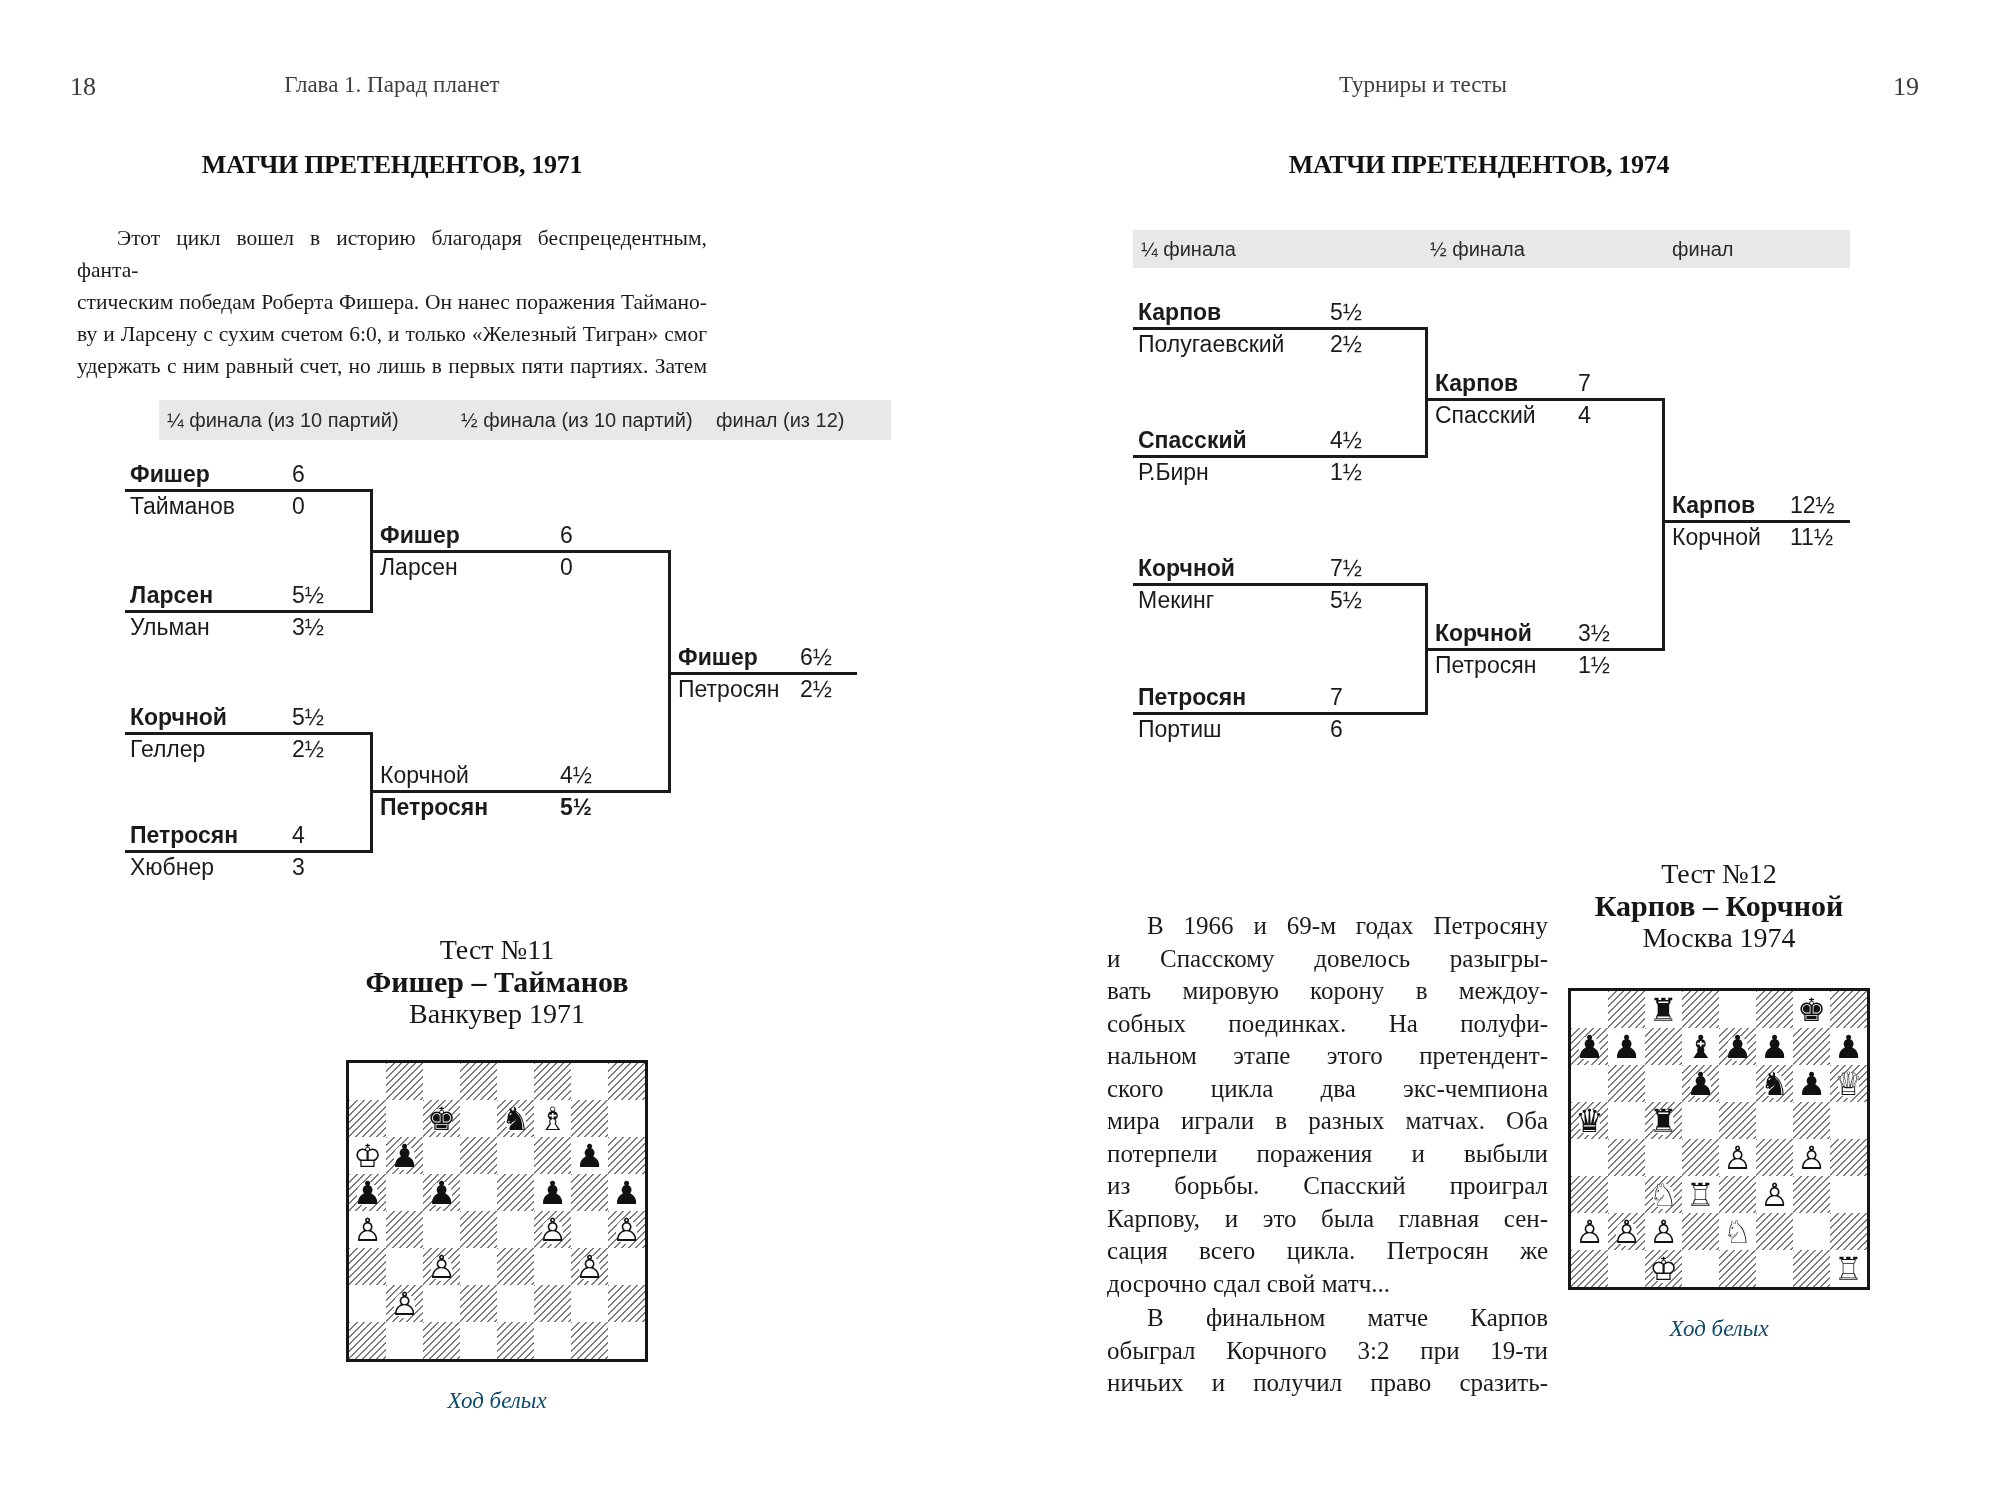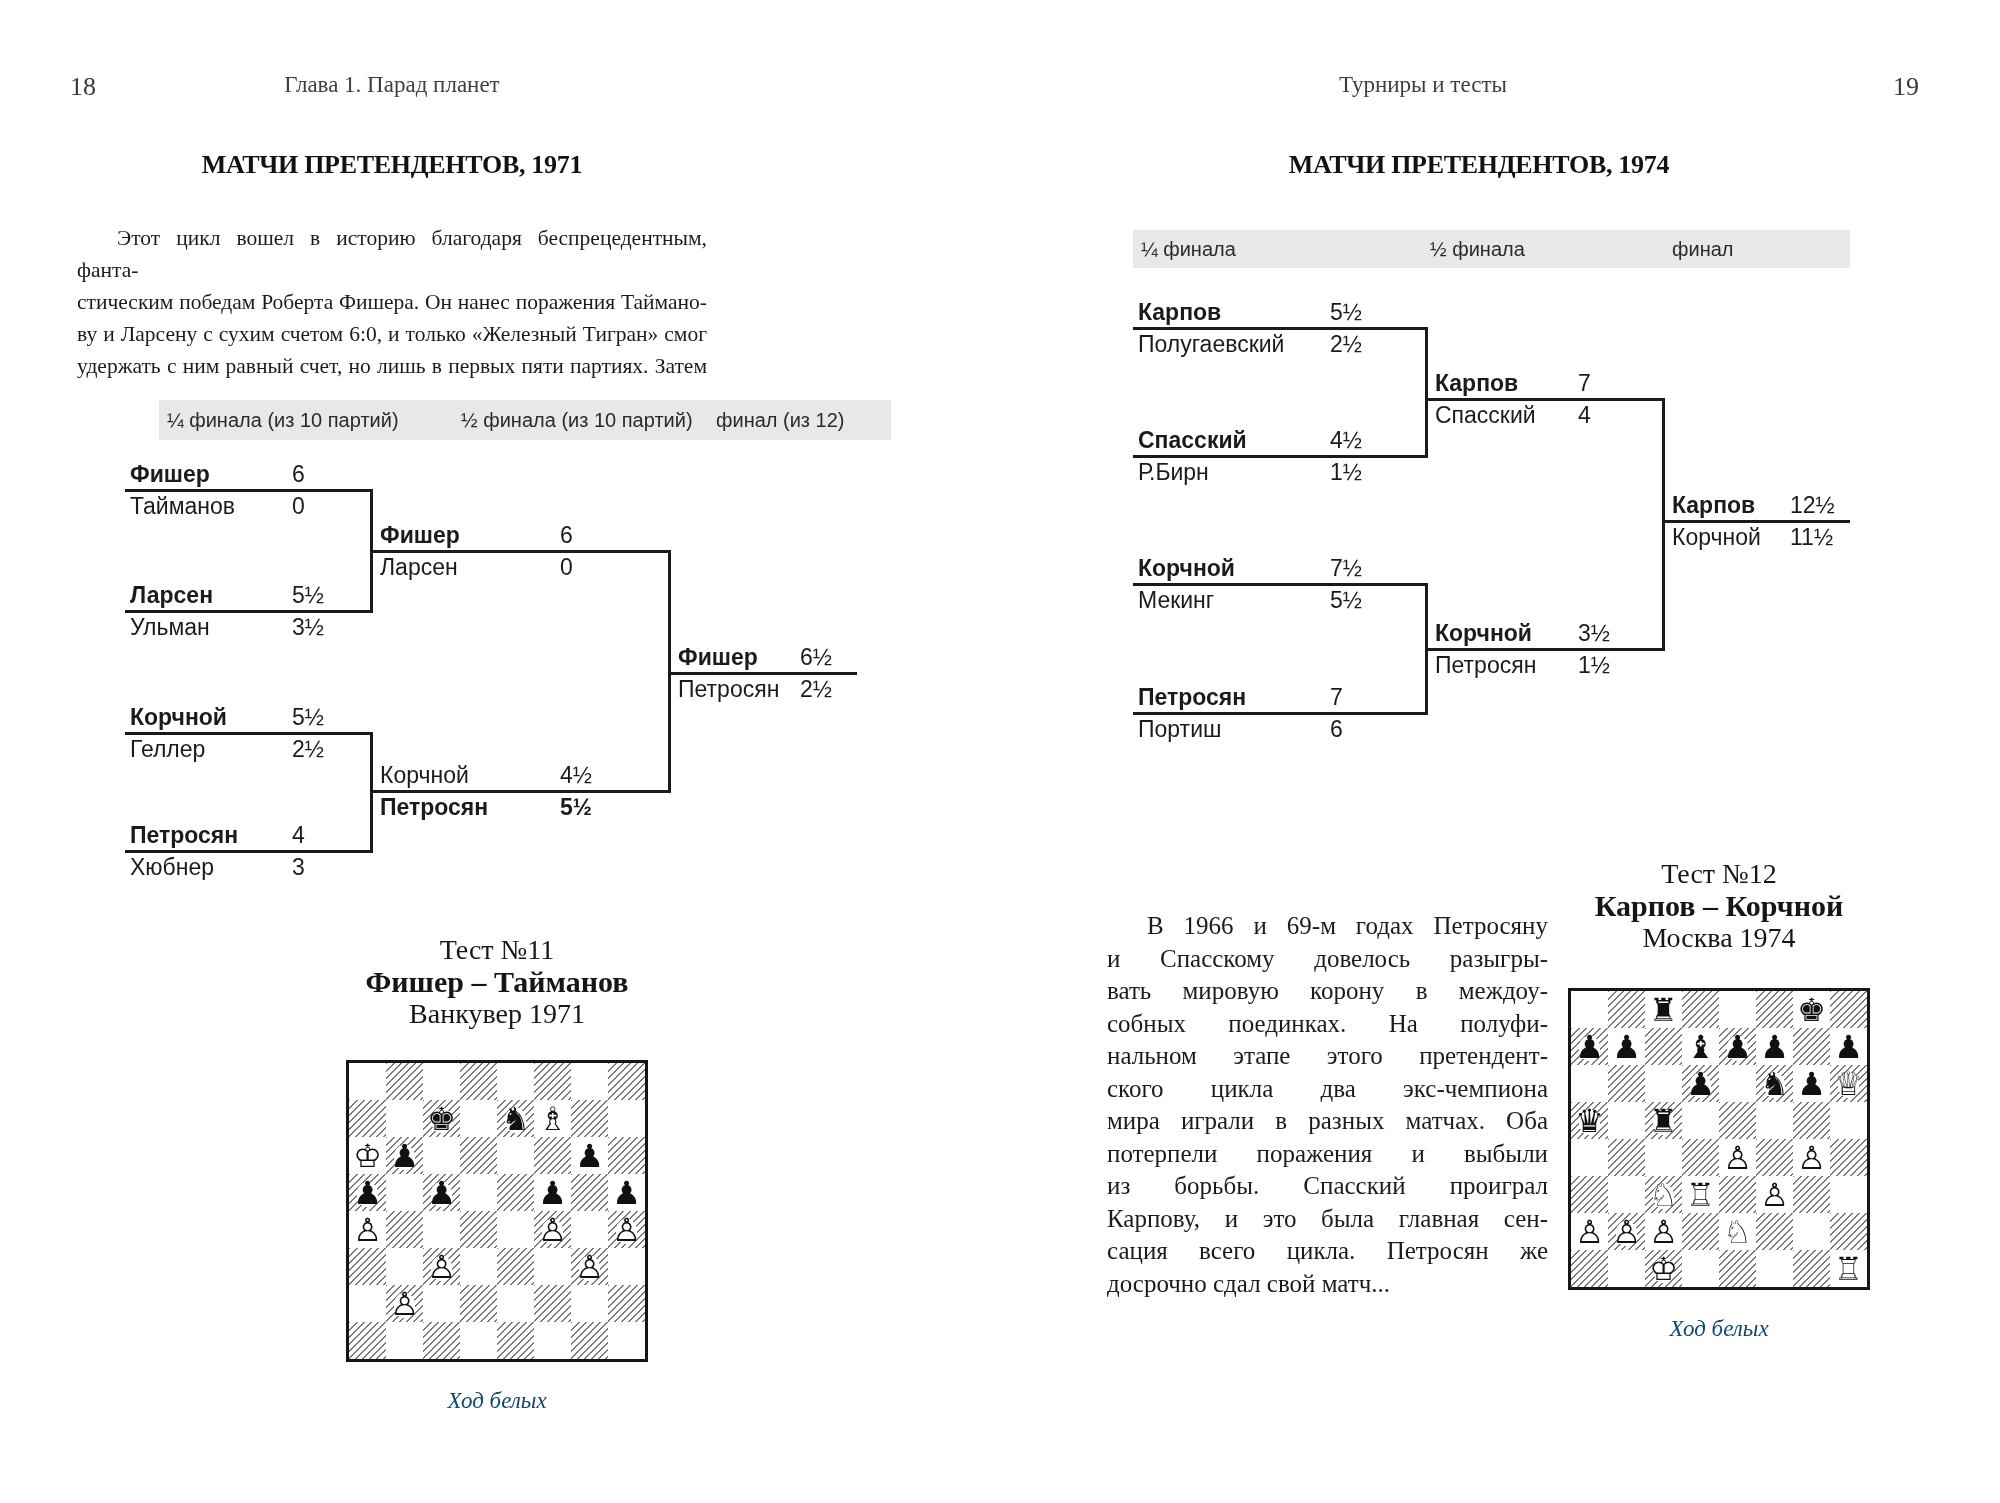--- a/index.html
+++ b/index.html
@@ -330,20 +330,23 @@
 нальном этапе этого претендент-
 ского цикла два экс-чемпиона
 мира играли в разных матчах. Оба
 потерпели поражения и выбыли
 из борьбы. Спасский проиграл
 Карпову, и это была главная сен-
 сация всего цикла. Петросян же</span>
         <span class="plast">досрочно сдал свой матч...</span>
       </p>
       <p>
+        <span class="pmain indent">В финальном матче Карпов
+обыграл Корчного 3:2 при 19-ти
+ничьих и получил право сразить-</span>
       </p>
     </div>
 
     <div class="abs testcap" style="left:1568px;top:858px;width:302px;">
       <div>Тест №12</div>
       <div class="players">Карпов – Корчной</div>
       <div>Москва 1974</div>
     </div>
     <div class="abs board" style="left:1568px;top:988px;">
         <div class="sq"></div>

